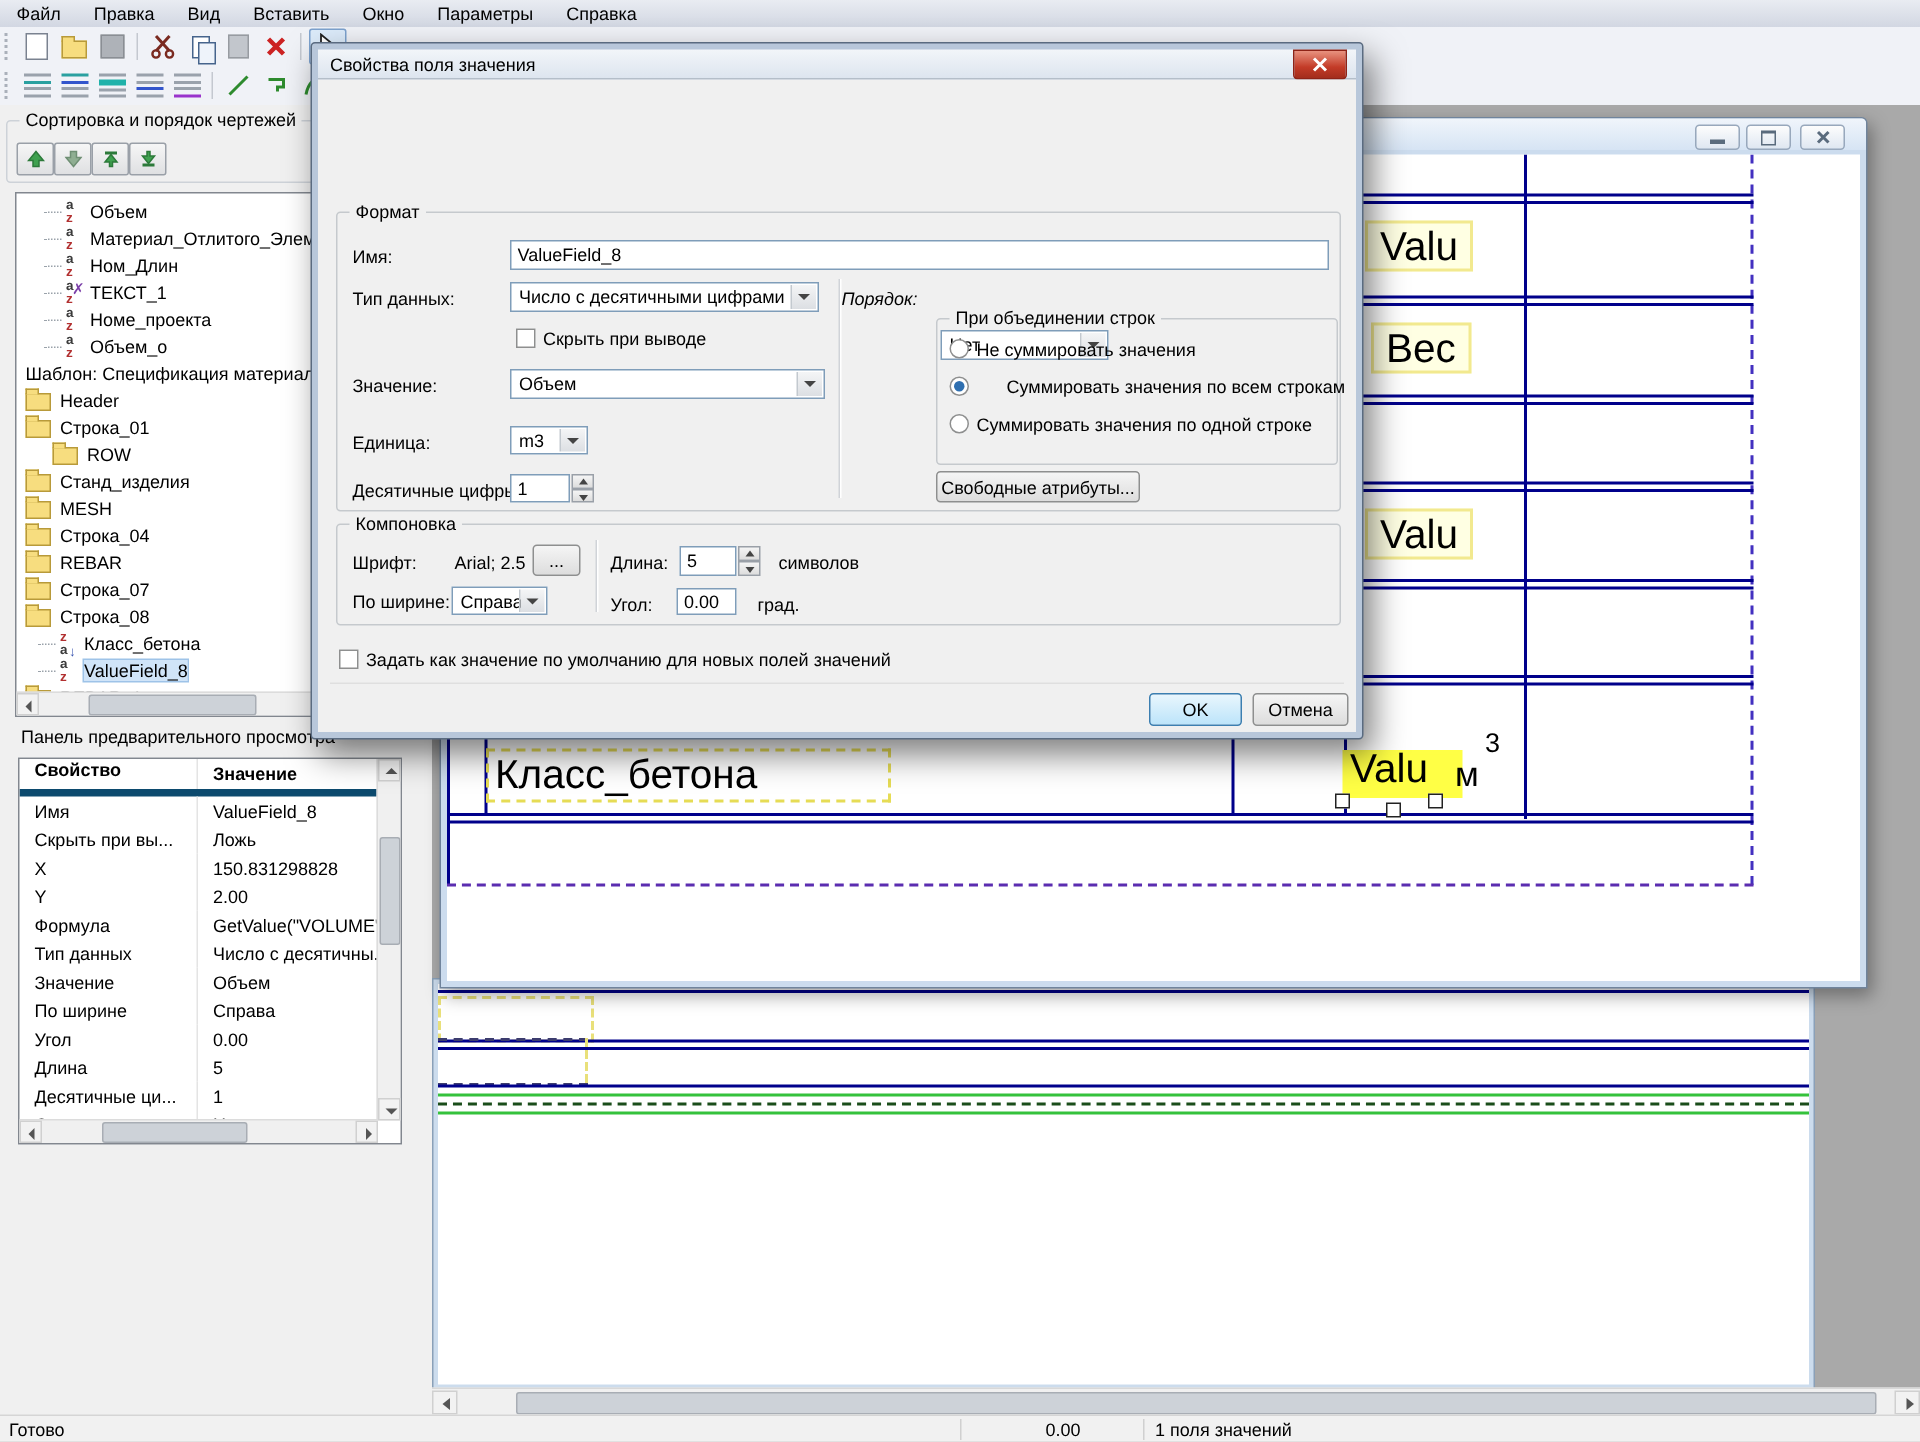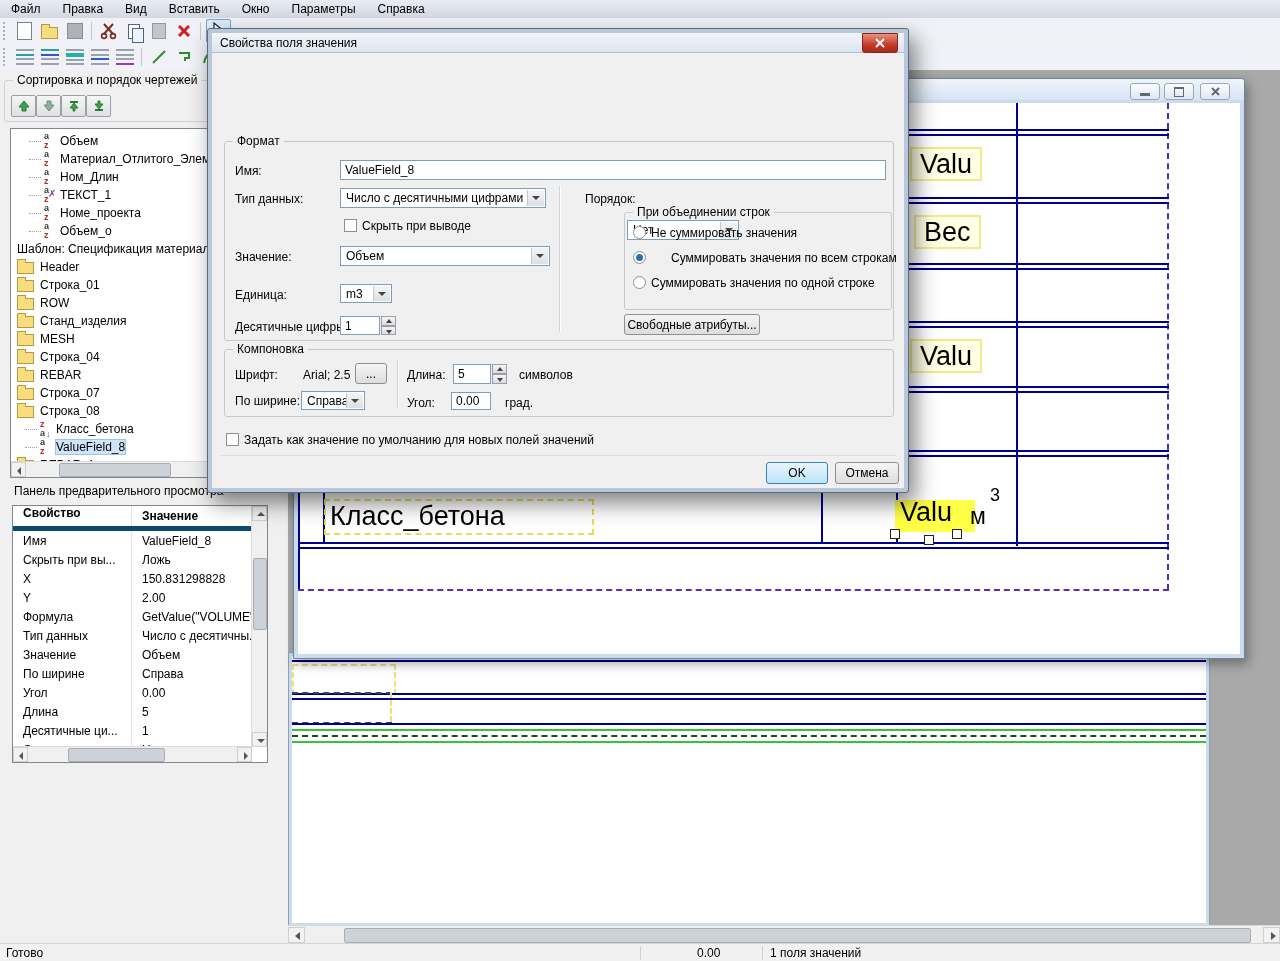--- a/index.html
+++ b/index.html
@@ -297,21 +297,21 @@
           <span>Шаблон: Спецификация материалов</span>
         </div>
       <div class="trow" style="padding-left:6px;">
           <span class="tfold"></span>
           <span>Header</span>
         </div>
       <div class="trow" style="padding-left:6px;">
           <span class="tfold"></span>
           <span>Строка_01</span>
         </div>
-      <div class="trow" style="padding-left:6px;">
+      <div class="trow" style="padding-left:24px;">
           <span class="tfold"></span>
           <span>ROW</span>
         </div>
       <div class="trow" style="padding-left:6px;">
           <span class="tfold"></span>
           <span>Станд_изделия</span>
         </div>
       <div class="trow" style="padding-left:6px;">
           <span class="tfold"></span>
           <span>MESH</span>
@@ -554,21 +554,21 @@
 
       <div class="gbx" style="left:12px;top:88px;width:668px;height:198px;border-color:#c5c9cd;">
         <span class="gtitle" style="background:#f0f0f0;">Формат</span>
         <span class="lbl" style="left:10px;top:22px;text-align:center;">Имя:</span>
         <input class="txt" style="left: 115px; top: 18px; width: 546px; height: 20px;" value="ValueField_8">
         <span class="lbl" style="left:10px;top:50px;">Тип данных:</span>
         <div class="cmb" style="left:115px;top:46px;width:206px;height:20px;">
           <span class="t">Число с десятичными цифрами</span>
             <span class="arr"></span>
         </div>
-        <span class="lbl" style="left:360px;top:50px;">Порядок:</span>
+        <span class="lbl" style="left:336px;top:50px;font-style:italic;">Порядок:</span>
         <div class="cmb" style="left:402px;top:46px;width:112px;height:20px;margin-top:32px;">
           <span class="t">Нет</span>
             <span class="arr"></span>
         </div>
         <div class="vsep" style="left:334px;top:44px;height:146px;"></div>
 
         <span class="chk" style="left:119px;top:77px;"></span>
         <span class="lbl" style="left:137px;top:77px;">Скрыть при выводе</span>
 
         <div class="gbx" style="left:399px;top:70px;width:266px;height:96px;border-color:#c5c9cd;">

